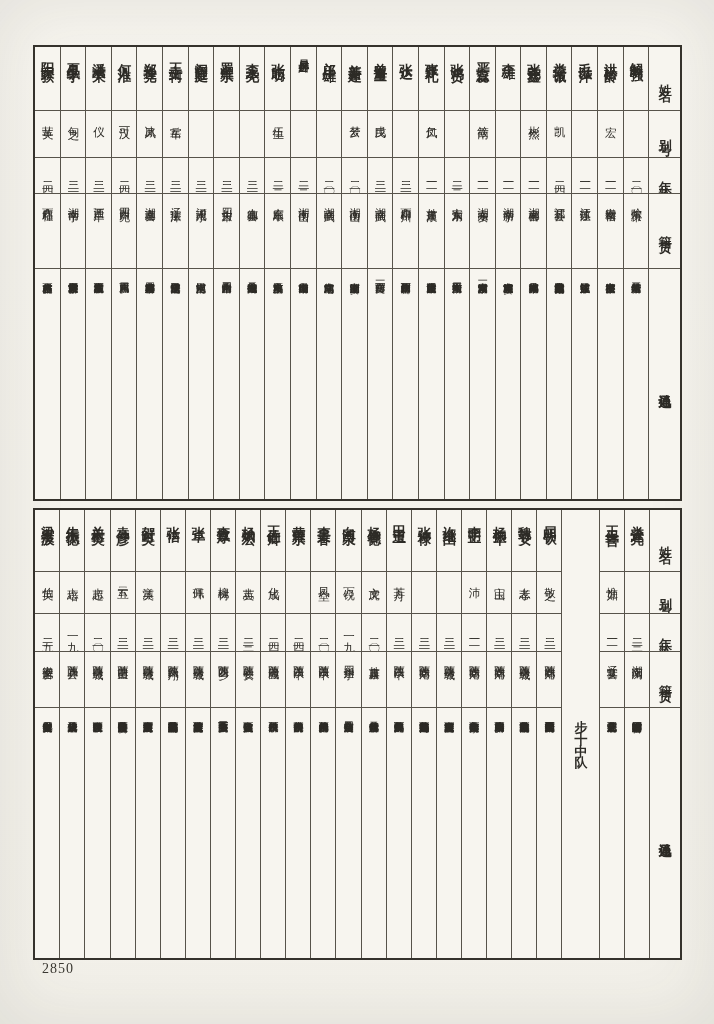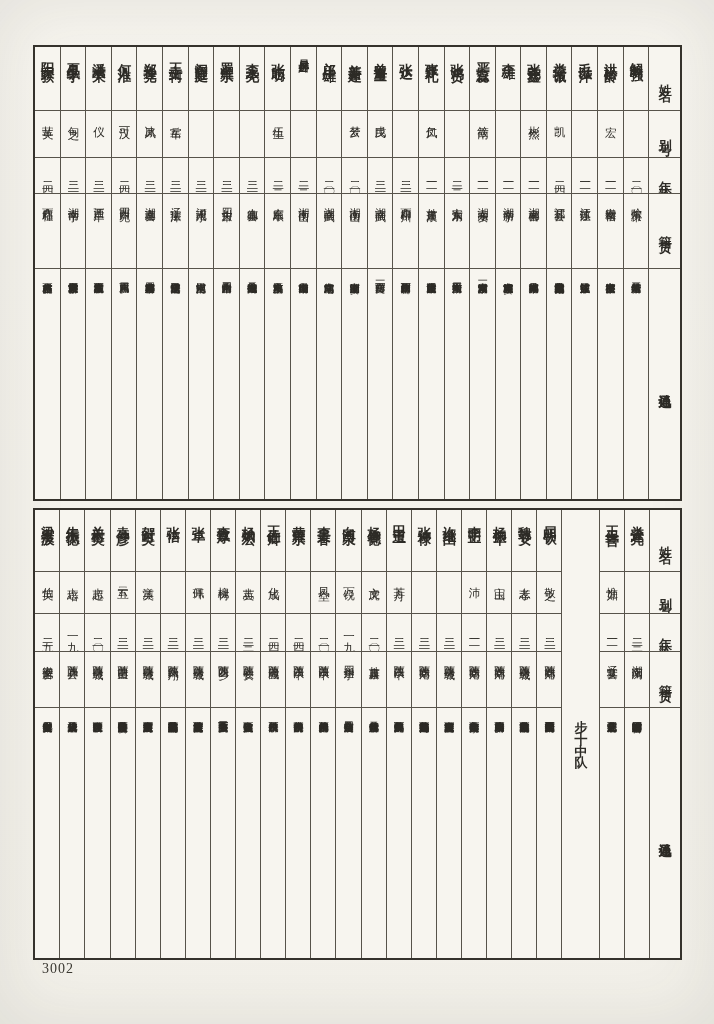--- a/index.html
+++ b/index.html
@@ -402,14 +402,14 @@
         <div class="cell c-addr">户县赵王镇永义成转姚华威</div>
       </div>
       <div class="col">
         <div class="cell c-name">梁震汲</div>
         <div class="cell c-alias">伯英</div>
         <div class="cell c-age">二五</div>
         <div class="cell c-origin">安徽合肥</div>
         <div class="cell c-addr">安徽合肥晓兴集保宝号交</div>
       </div>
     </div>
-  <div class="page-number">3002</div>
+  <div class="page-number">2850</div>
 </div>
 
 </body></html>

